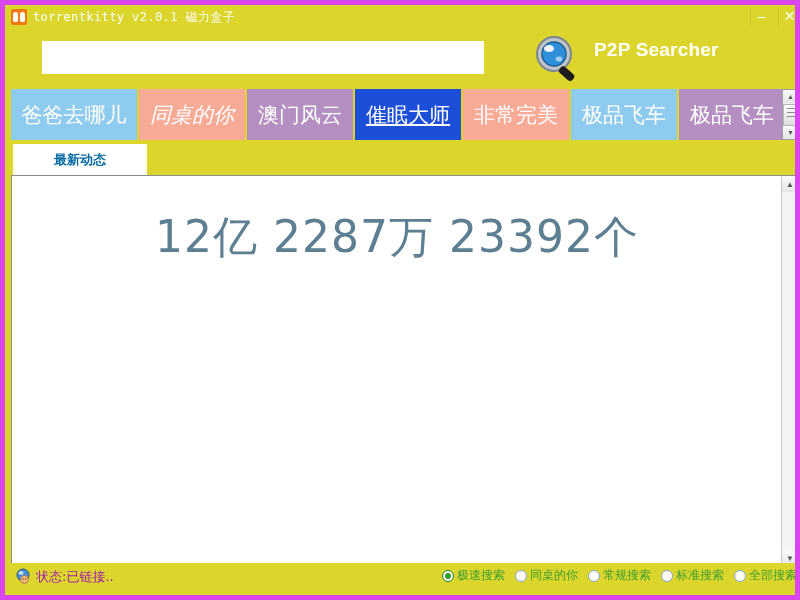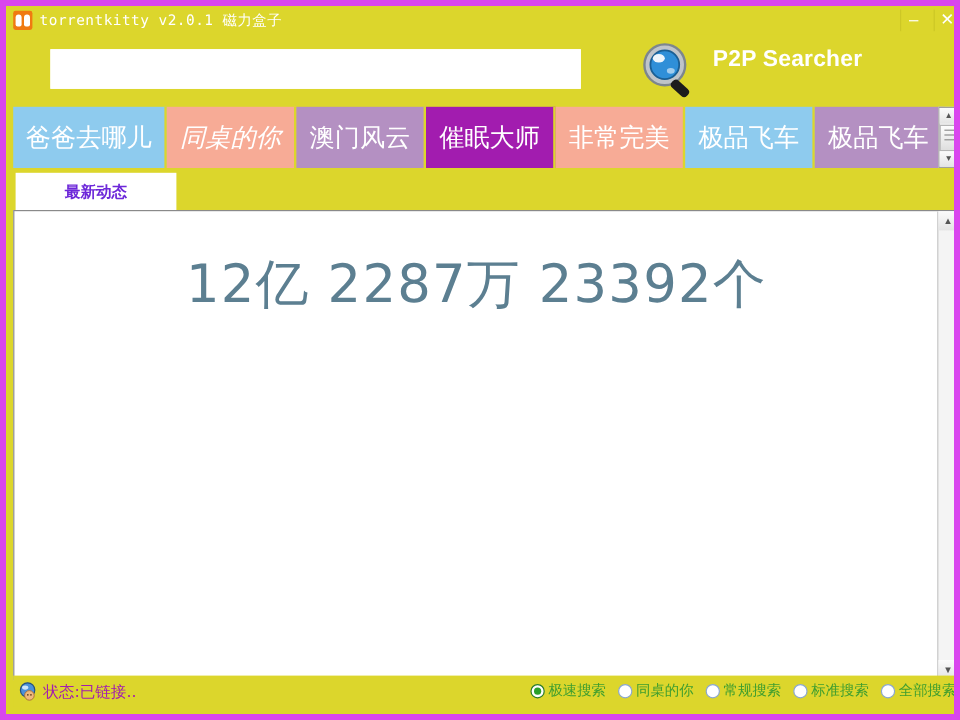--- a/index.html
+++ b/index.html
@@ -185,21 +185,21 @@
   #tabstrip {
     position: absolute;
     left: 6px; top: 139px;
     width: 788px; height: 31px;
   }
   #tab-news {
     position: absolute;
     left: 2px; top: 0;
     width: 134px; height: 31px;
     background: #ffffff;
-    color: #6d28d9;
+    color: #0369a1;
     font-size: 13px;
     font-weight: bold;
     display: flex;
     align-items: center;
     justify-content: center;
     font-family: "DejaVu Sans", "Liberation Sans", sans-serif;
     cursor: pointer;
   }
 
   
@@ -332,21 +332,21 @@
     <div id="tagbar-list" style="display:flex;">
         <div class="tag" style="background: rgb(142, 203, 238); width: 128px;">
           <span>爸爸去哪儿</span>
         </div>
         <div class="tag" style="background: rgb(247, 171, 150); width: 108px; font-style: italic;">
           <span>同桌的你</span>
         </div>
         <div class="tag" style="background: rgb(180, 144, 194); width: 108px;">
           <span>澳门风云</span>
         </div>
-        <div class="tag" style="background: #a21caf; width: 108px;">
+        <div class="tag" style="background: #1d4ed8; width: 108px; text-decoration: underline;">
           <span>催眠大师</span>
         </div>
         <div class="tag" style="background: rgb(247, 171, 150); width: 108px;">
           <span>非常完美</span>
         </div>
         <div class="tag" style="background: rgb(142, 203, 238); width: 108px;">
           <span>极品飞车</span>
         </div>
         <div class="tag" style="background: rgb(180, 144, 194); width: 108px;">
           <span>极品飞车</span>

